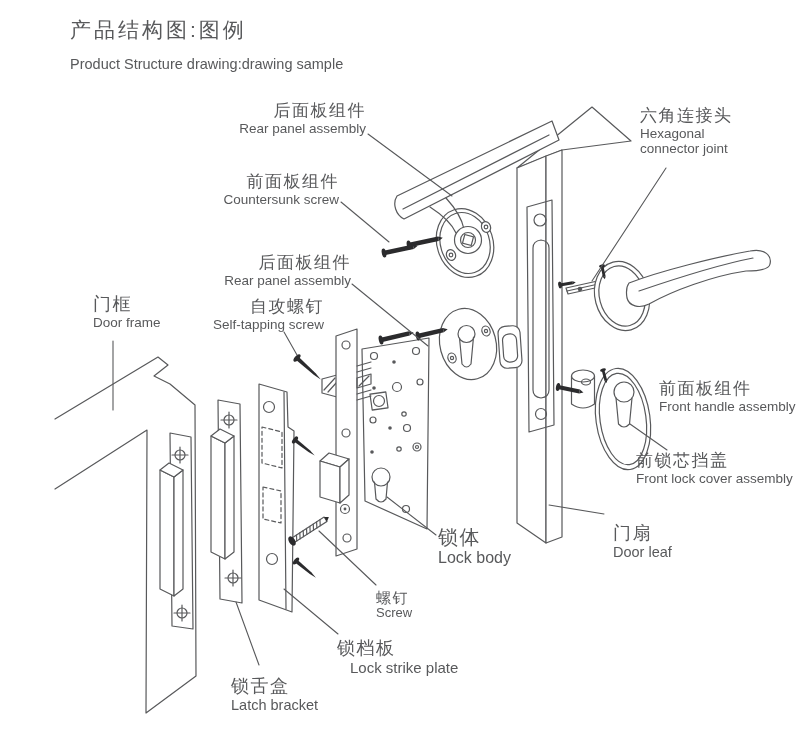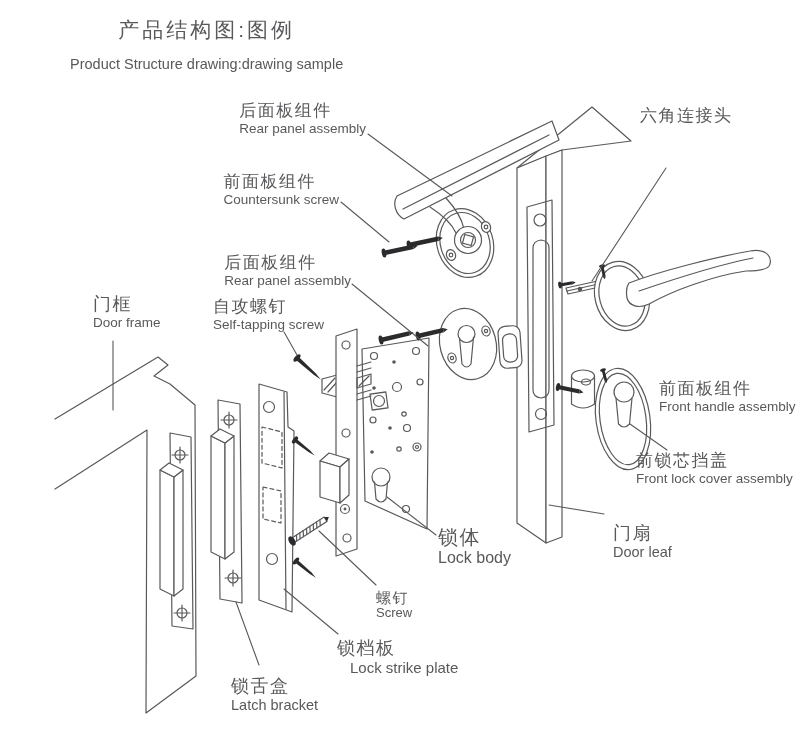--- a/index.html
+++ b/index.html
@@ -1,26 +1,26 @@
 <!DOCTYPE html>
 <html style="--line: #58595b; --text: #58595b; --screw: #2b2b2d; --background: #ffffff;"><head>
 <meta charset="utf-8">
 <style>
   :root { --line:#58595b; --text:#58595b; --screw:#2b2b2d; --background:#ffffff; }
   html,body{margin:0;padding:0;background:var(--background);}
   .stage{position:relative;width:800px;height:748px;background:var(--background);
          font-family:"Liberation Sans","DejaVu Sans",sans-serif;color:var(--text);overflow:hidden;}
   .art{position:absolute;left:0;top:0;color:var(--line);}
-  .title{position:absolute;left:70px;top:16px;text-align:center;}
+  .title{position:absolute;left:70px;top:16px;}
   .title-zh{font-size:21px;letter-spacing:3px;}
   .title-en{font-size:14.5px;margin-top:12px;}
   .label{position:absolute;line-height:1.15;}
   .label .zh{font-size:17px;letter-spacing:1.5px;}
   .label .en{font-size:13.5px;}
-  .ra{}
+  .ra{text-align:right;}
   .l0{right:434px;top:101px;}
   .l1{right:461px;top:172px;}
   .l2{left:640px;top:106px;width:112px;}
   .l3{right:449px;top:253px;}
   .l4{right:476px;top:297px;}
   .l5{left:93px;top:294px;}  .l5 .zh{font-size:18px;}
   .l6{left:659px;top:379px;}
   .l7{left:636px;top:451px;}
   .l8{left:438px;top:526px;} .l8 .zh{font-size:20px;} .l8 .en{font-size:16px;}
   .l9{left:613px;top:502px;} .l9 .zh{font-size:18px;margin-top:21px;} .l9 .en{font-size:14.5px;}
@@ -298,20 +298,21 @@
   <div class="label l0 ra">
     <div class="zh">后面板组件</div>
     <div class="en">Rear panel assembly</div>
   </div>
   <div class="label l1 ra">
     <div class="zh">前面板组件</div>
     <div class="en">Countersunk screw</div>
   </div>
   <div class="label l2">
     <div class="zh">六角连接头</div>
+    <div class="en">Hexagonal connector joint</div>
   </div>
   <div class="label l3 ra">
     <div class="zh">后面板组件</div>
     <div class="en">Rear panel assembly</div>
   </div>
   <div class="label l4 ra">
     <div class="zh">自攻螺钉</div>
     <div class="en">Self-tapping screw</div>
   </div>
   <div class="label l6">

